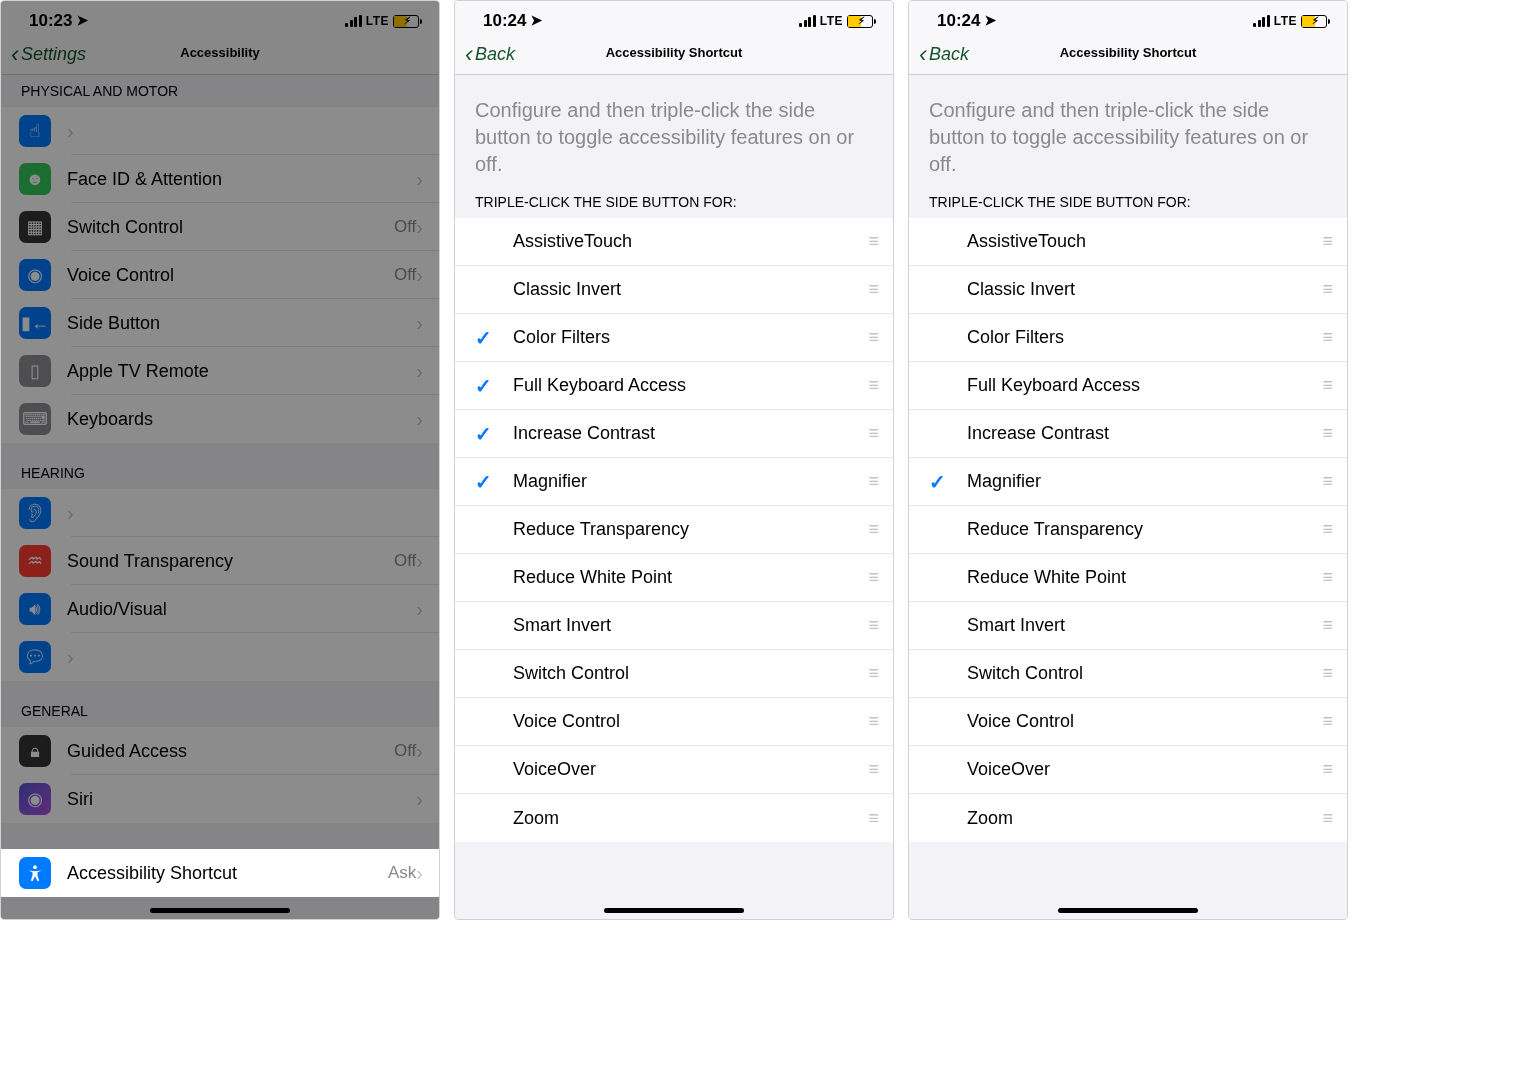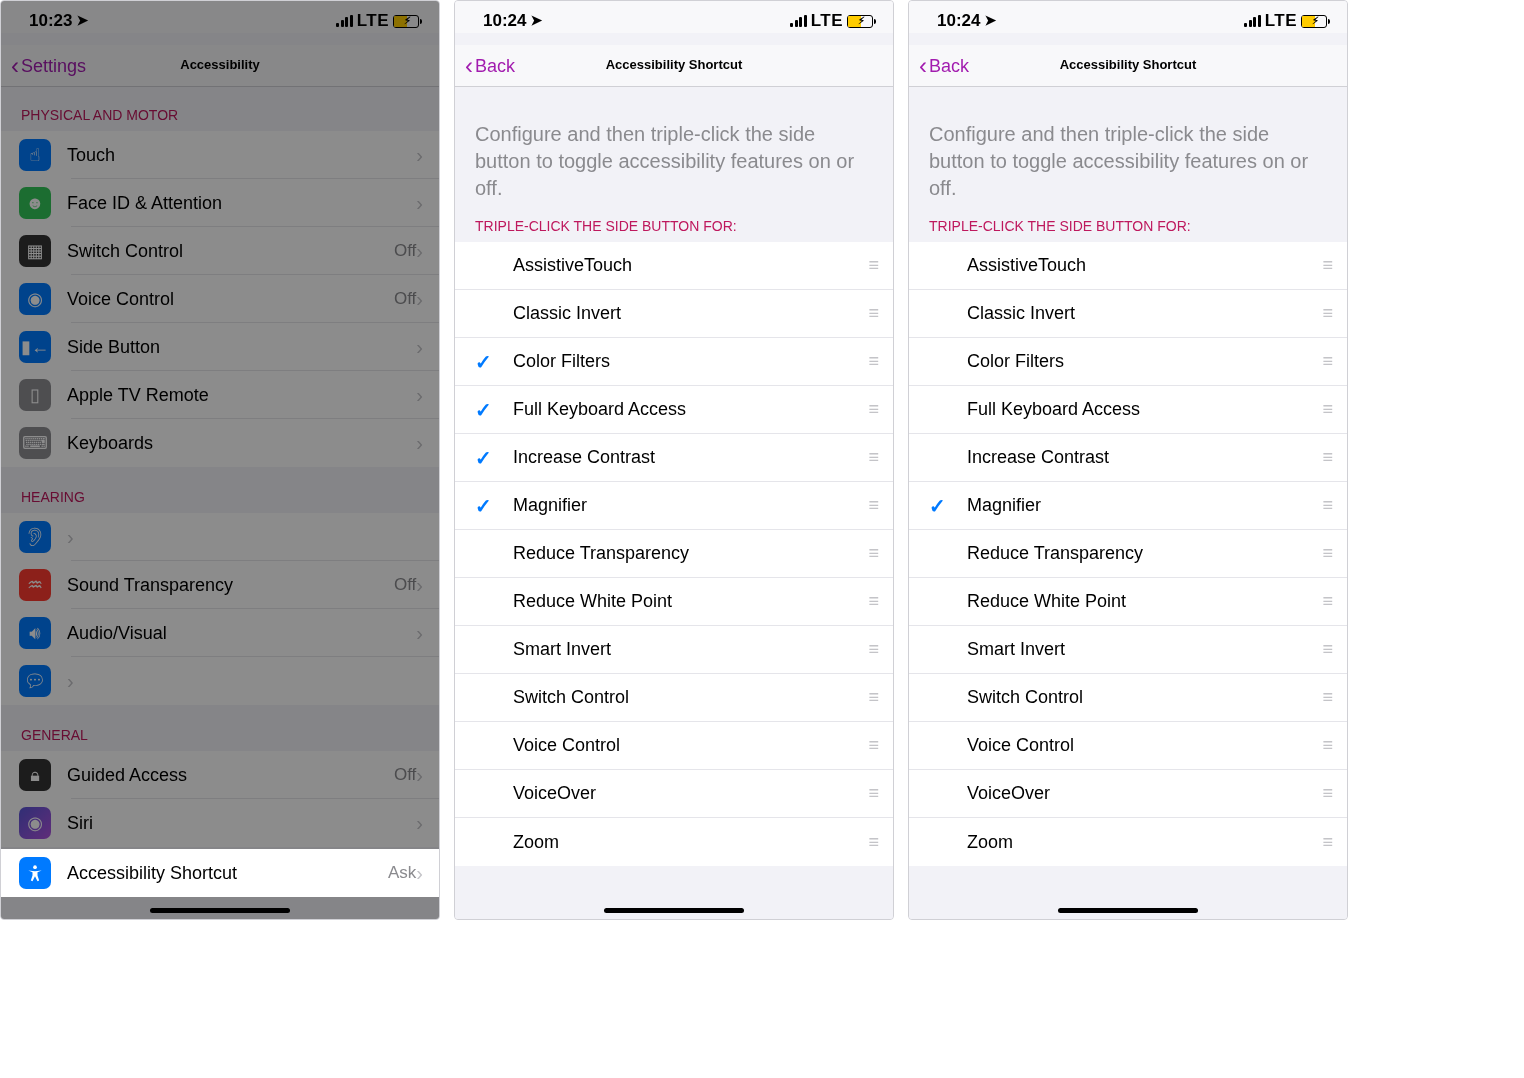--- a/index.html
+++ b/index.html
@@ -15,21 +15,20 @@
   .phone {
     width: 440px;
     height: 920px;
     background: #f2f2f7;
     border-radius: 4px;
     overflow: hidden;
     position: relative;
     display: flex;
     flex-direction: column;
     border: 1px solid #d0d0d5;
-    gap: 12px;
   }
   .phone.dimmed::after {
     content:"";
     position:absolute; inset:0;
     background: rgba(0,0,0,0.45);
     pointer-events:none;
     z-index: 5;
   }
   .status-bar {
     display:flex; justify-content:space-between; align-items:center;
@@ -38,21 +37,21 @@
     background:#f8f8fa;
   }
   .status-left { display:flex; align-items:center; gap:4px; }
   .status-right { display:flex; align-items:center; gap:4px; }
   .signal-bars { display:flex; align-items:flex-end; gap:1.5px; height:12px; }
   .signal-bars span { width:3px; background:#000; border-radius:1px; }
   .signal-bars span:nth-child(1){height:4px;}
   .signal-bars span:nth-child(2){height:7px;}
   .signal-bars span:nth-child(3){height:10px;}
   .signal-bars span:nth-child(4){height:12px;}
-  .net-label { font-size:17px; font-weight:600; letter-spacing:0.5px; }
+  .net-label { font-size:12px; font-weight:600; letter-spacing:0.5px; }
   .battery {
     width:26px; height:13px; border:1.5px solid #000; border-radius:3px;
     position:relative; display:flex; align-items:center;
   }
   .battery::after{
     content:""; position:absolute; right:-4px; top:3px; width:2.5px; height:5px;
     background:#000; border-radius:0 2px 2px 0;
   }
   .battery-fill{ height:100%; width:55%; background:#ffcc00; border-radius:1px 0 0 1px; }
   .battery-bolt{
@@ -64,29 +63,30 @@
     display:flex; align-items:center; justify-content:center;
     position:relative;
     padding: 12px 10px 14px 10px;
     background:#f8f8fa;
     border-bottom:1px solid #d0d0d5;
   }
   .nav-title { font-size:13px; font-weight:600; }
   .nav-back {
     position:absolute; left:10px; top:50%; transform:translateY(-50%);
     display:flex; align-items:center; gap:2px;
-    color:#a21caf; font-size:18px;
+    color:#14532d; font-size:18px;
     cursor:pointer;
+    font-style:italic;
   }
   .nav-back .chev { font-size:24px; line-height:0; }
 
   .content { flex:1; overflow:hidden; background:#f2f2f7; }
 
   .section-header {
-    font-size:14px; color:#be185d;
+    font-size:14px; color:#000000;
     padding: 22px 8px 8px 20px;
     text-transform:uppercase;
   }
   .section-desc {
     font-size:20px; color:#8a8a8e;
     padding: 22px 20px 8px 20px;
     line-height:1.35;
   }
   .list { background:#fff; }
   .row {
@@ -167,21 +167,20 @@
       <span>Settings</span>
     </div>
     <div class="nav-title">Accessibility</div>
   </div>
   <div class="content">
 
     <div class="section-header" style="padding-top:8px;">PHYSICAL AND MOTOR</div>
     <div class="list inset">
       <div class="row">
         <div class="icon-box bg-blue">☝︎</div>
-        <div class="row-label">Touch</div>
         <span class="chevron">›</span>
       </div>
       <div class="row">
         <div class="icon-box bg-green">☻</div>
         <div class="row-label">Face ID &amp; Attention</div>
         <span class="chevron">›</span>
       </div>
       <div class="row">
         <div class="icon-box bg-dark">▦</div>
         <div class="row-label">Switch Control</div>

